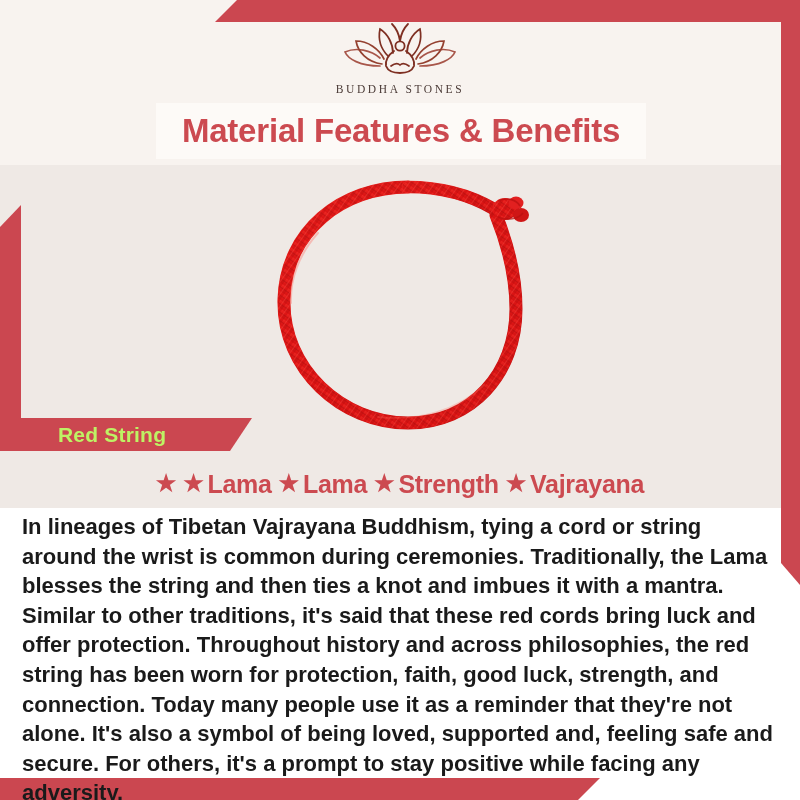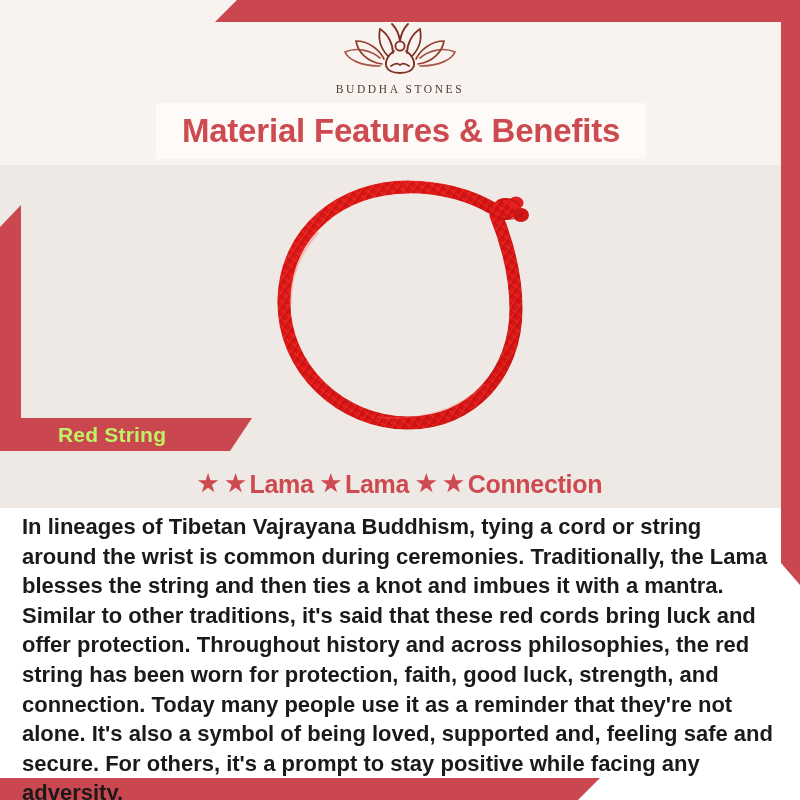--- a/index.html
+++ b/index.html
@@ -207,22 +207,23 @@
     <div class="benefit">
       <span class="star">★</span>
       <span>Lama</span>
     </div>
     <div class="benefit">
       <span class="star">★</span>
       <span>Lama</span>
     </div>
     <div class="benefit">
       <span class="star">★</span>
-    </div>
-    <div class="benefit">
-      <span class="star">★</span>
-      <span>Connection</span>
+      <span>Strength</span>
+    </div>
+    <div class="benefit">
+      <span class="star">★</span>
+      <span>Vajrayana</span>
     </div>
   </div>
 
   <div class="desc">In lineages of Tibetan Vajrayana Buddhism, tying a cord or string around the wrist is common during ceremonies. Traditionally, the Lama blesses the string and then ties a knot and imbues it with a mantra. Similar to other traditions, it's said that these red cords bring luck and offer protection. Throughout history and across philosophies, the red string has been worn for protection, faith, good luck, strength, and connection. Today many people use it as a reminder that they're not alone. It's also a symbol of being loved, supported and, feeling safe and secure. For others, it's a prompt to stay positive while facing any adversity.</div>
 
 </div>
 
 </body></html>

